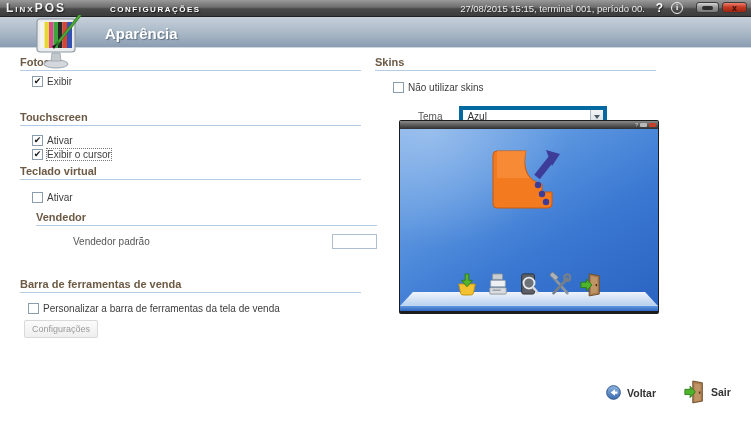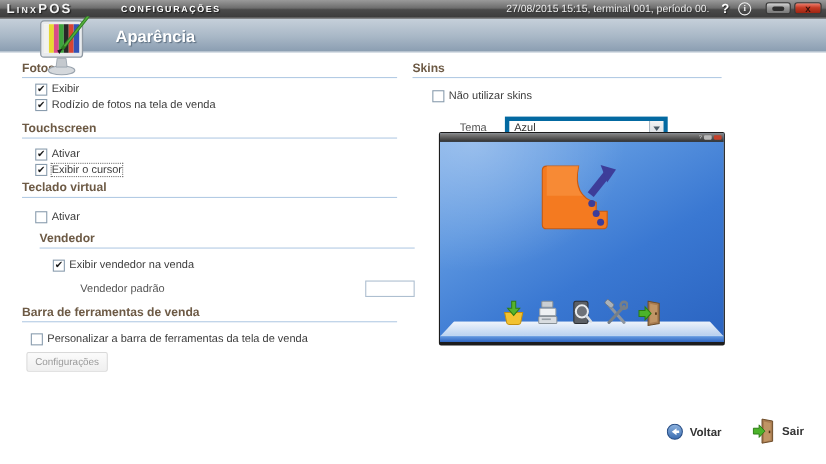--- a/index.html
+++ b/index.html
@@ -138,24 +138,20 @@
   <div class="pagetitle">Aparência</div>
 
   <div class="section" style="left:20px; top:56px; width:341px;">
     <div class="sec-title">Fotos</div>
     <div class="sec-rule"></div>
     <div class="rows" style="margin-top:3px;">
       <label class="row">
         <span class="cb checked"></span>
         <span class="lbl">Exibir</span>
       </label>
-      <label class="row">
-        <span class="cb checked"></span>
-        <span class="lbl">Rodízio de fotos na tela de venda</span>
-      </label>
     </div>
   </div>
 
   <div class="section" style="left:20px; top:111px; width:341px;">
     <div class="sec-title">Touchscreen</div>
     <div class="sec-rule"></div>
     <div class="rows" style="margin-top:7px;">
       <label class="row">
         <span class="cb checked"></span>
         <span class="lbl">Ativar</span>
@@ -175,24 +171,20 @@
         <span class="cb"></span>
         <span class="lbl">Ativar</span>
       </label>
     </div>
   </div>
 
   <div class="section" style="left:36px; top:211px; width:341px;">
     <div class="sec-title">Vendedor</div>
     <div class="sec-rule"></div>
     <div class="rows" style="margin-top:8px;">
-      <label class="row">
-        <span class="cb checked"></span>
-        <span class="lbl">Exibir vendedor na venda</span>
-      </label>
       <div class="fieldrow">
         <span class="fieldlabel">Vendedor padrão</span>
         <input class="textinput" type="text" value="" style="">
       </div>
     </div>
   </div>
 
   <div class="section" style="left:20px; top:278px; width:341px;">
     <div class="sec-title">Barra de ferramentas de venda</div>
     <div class="sec-rule"></div>

